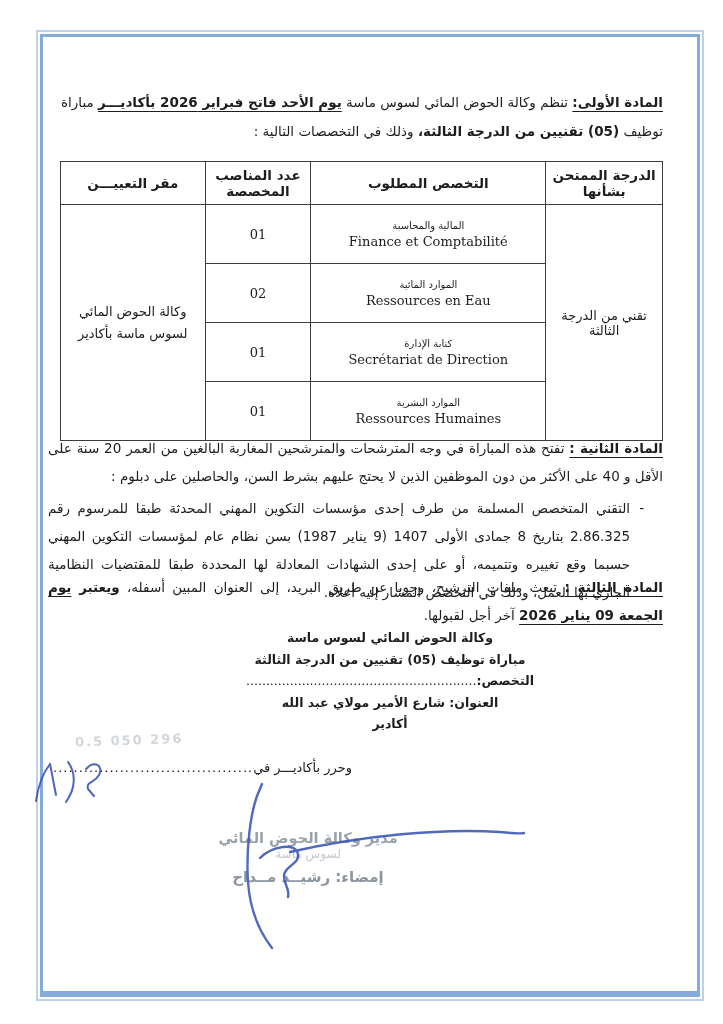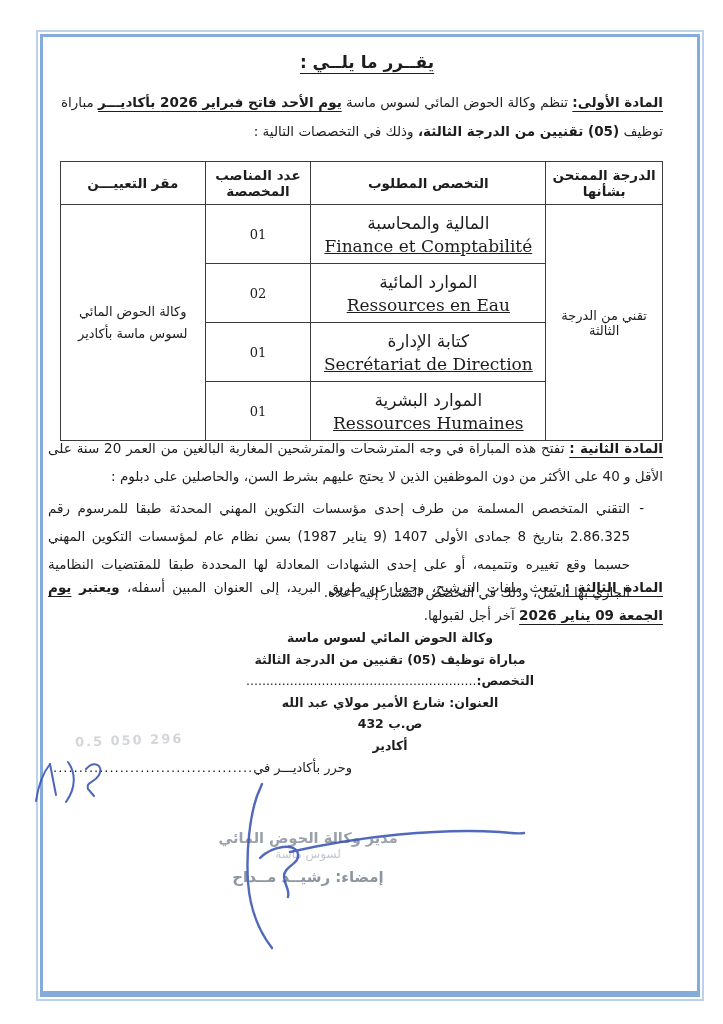--- a/index.html
+++ b/index.html
@@ -43,22 +43,22 @@
     border:1.4px solid #3c3c3c;
     text-align:center;vertical-align:middle;
     padding:2px 4px;
   }
   table.jobs th{height:38px;font-size:13.5px;font-weight:bold;}
   table.jobs td{height:54px;font-size:13px;}
   .col-grade{width:19.4%;}
   .col-spec{width:39%;}
   .col-num{width:17.6%;}
   .col-loc{width:24%;}
-  .spec-ar{font-size:17px;margin-bottom:3px;}
-  .spec-fr{font-family:"DejaVu Serif",serif;font-size:17px;direction:ltr;text-decoration:underline;}
+  .spec-ar{font-size:10px;margin-bottom:3px;}
+  .spec-fr{font-family:"DejaVu Serif",serif;font-size:13px;direction:ltr;}
   .num-cell{font-family:"DejaVu Serif",serif;font-size:13px;}
   .loc-cell{font-size:13px;line-height:22px;padding:0 10px;}
   .address{
     left:180px;top:627px;width:420px;text-align:center;
     font-size:12.5px;font-weight:bold;line-height:21.5px;
   }
   .address .dots{font-weight:normal;letter-spacing:1px;}
   .closing{
     left:52px;top:760px;width:300px;font-size:13px;
     display:flex;direction:rtl;align-items:baseline;
@@ -78,23 +78,20 @@
   .sig-t3{font-size:15px;font-weight:bold;color:#8d95a0;letter-spacing:1px;margin-top:7px;}
   svg{display:block;}
 </style>
 </head>
 <body>
 
 <div class="page">
 
   <div class="frame"></div>
 
-  <div class="abs heading rtl">
-    <span>يقــرر ما يلــي :</span>
-  </div>
 
   <div class="abs para rtl a1">
     <span class="b u">المادة الأولى:</span><span> تنظم وكالة الحوض المائي لسوس ماسة </span><span class="b u">يوم الأحد فاتح فبراير 2026 بأكاديـــر</span><span> مباراة توظيف </span><span class="b">(05) تقنيين من الدرجة الثالثة،</span><span> وذلك في التخصصات التالية :</span>
   </div>
 
   <table class="jobs">
     <colgroup>
       <col class="col-grade">
         <col class="col-spec">
         <col class="col-num">
@@ -151,21 +148,20 @@
 
   <div class="abs para rtl a3">
     <span class="b u">المادة الثالثة :</span><span> تبعث ملفات الترشيح، وجوبا عن طريق البريد، إلى العنوان المبين أسفله، </span><span class="b">ويعتبر </span><span class="b u">يوم الجمعة 09 يناير 2026</span><span> آخر أجل لقبولها.</span>
   </div>
 
   <div class="abs address rtl">
     <div>وكالة الحوض المائي لسوس ماسة</div>
     <div>مباراة توظيف (05) تقنيين  من الدرجة الثالثة</div>
     <div><span>التخصص:</span><span class="dots">..........................................................</span></div>
     <div>العنوان: شارع الأمير مولاي عبد الله</div>
-    <div>ص.ب 432</div>
     <div>أكادير</div>
   </div>
 
   <div class="abs stamp">0.5 050 296</div>
 
   <div class="abs closing">
     <span>وحرر بأكاديـــر في</span>
       <span class="dots">.........................................</span>
   </div>
 

